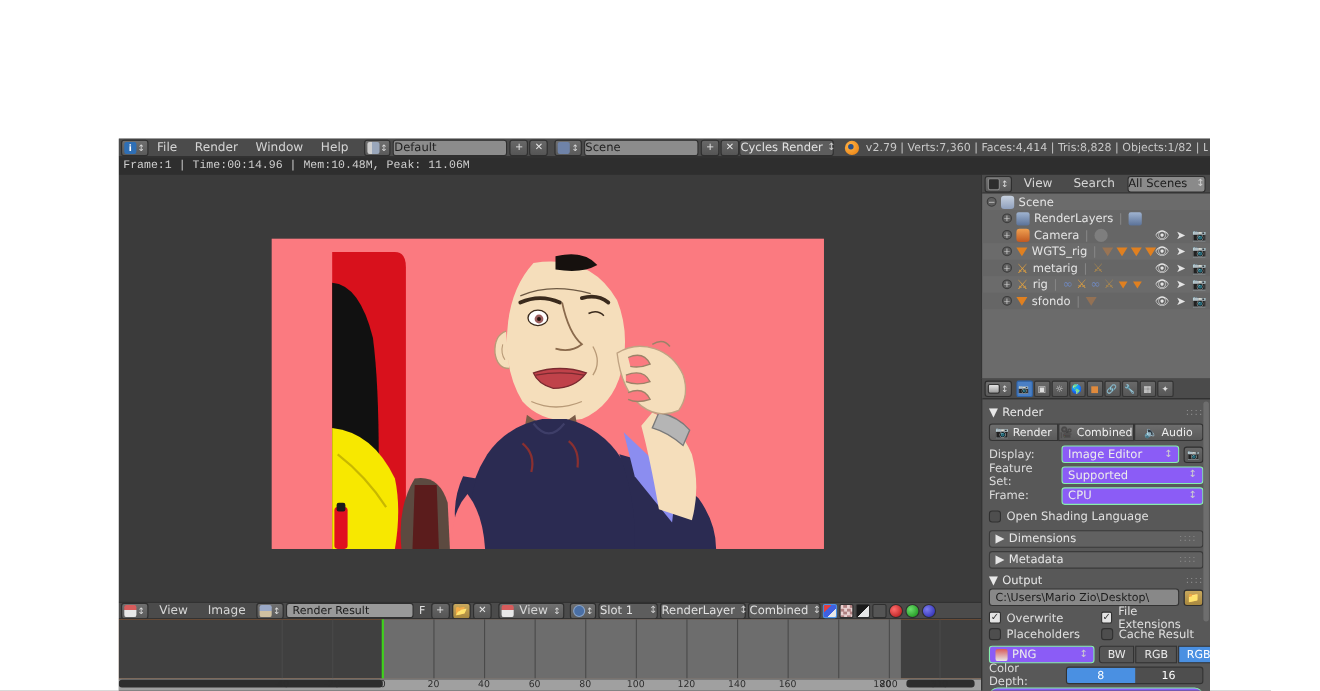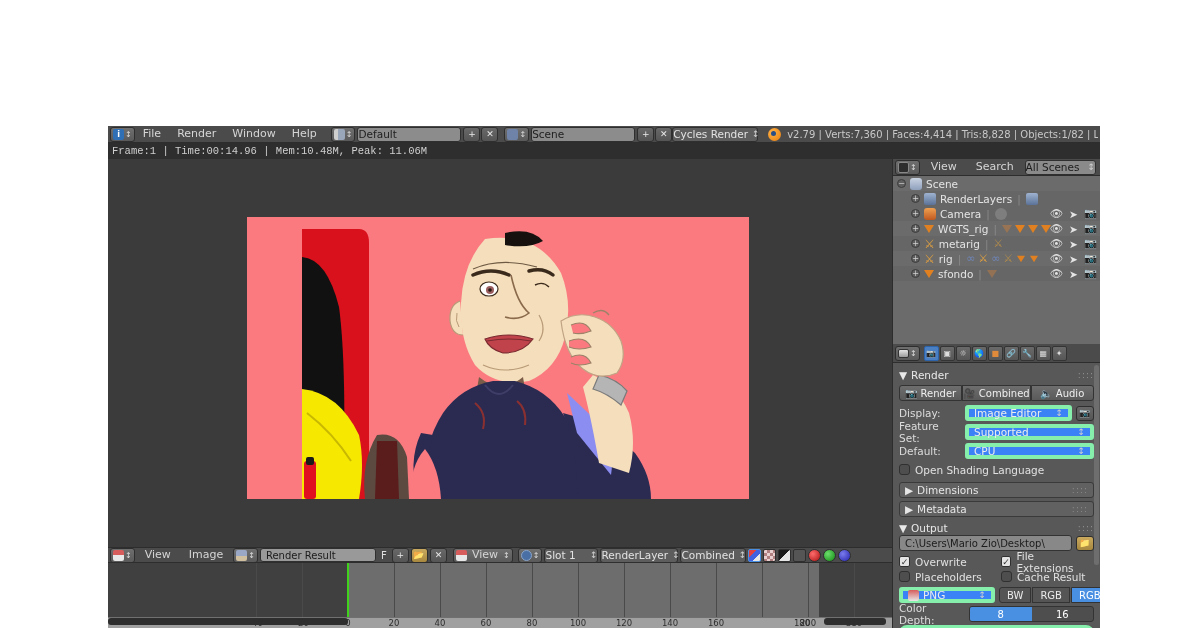--- a/index.html
+++ b/index.html
@@ -136,21 +136,21 @@
   .segbtn {
     flex:1; background:linear-gradient(#6e6e6e,#5a5a5a); border:1px solid #333;
     display:flex;align-items:center;justify-content:center;gap:3px;
     font-size:10px;color:#eee;
   }
   .segbtn:first-child{border-radius:3px 0 0 3px;}
   .segbtn:last-child{border-radius:0 3px 3px 0;}
   .prop-row { display:flex; align-items:center; height:16px; margin-bottom:3px; gap:4px; }
   .prop-label { width:62px; font-size:10.5px; color:#dcdcdc; }
   .prop-val {
-    flex:1; background:#3b82f6; border:4px solid #86efac; border-radius:3px; height:16px;
+    flex:1; background:#8b5cf6; border:1px solid #86efac; border-radius:3px; height:16px;
     display:flex;align-items:center;padding:0 5px;color:#ececec;font-size:10.5px;
   }
   .checkrow { display:flex; align-items:center; gap:5px; font-size:10.5px; color:#e0e0e0; height:15px;}
   .cbox { width:11px;height:11px;border:1px solid #303030;border-radius:2px;background:#4e4e4e;
           display:flex;align-items:center;justify-content:center;font-size:9px;color:#fff;}
   .cbox.on { background:#e4e4e4;color:#333; }
   .round { width:11px;height:11px;border-radius:3px;border:1px solid #303030;background:#4e4e4e;}
   .collapsed {
     display:flex;align-items:center;gap:4px;height:16px;background:#616161;
     border:1px solid #3a3a3a;border-radius:3px;margin-bottom:3px;padding:0 5px;
@@ -518,21 +518,21 @@
         <div class="prop-val dd-arrows">Image Editor</div>
         <div class="iconbtn" style="width:18px;">📷</div>
       </div>
 
       <div class="prop-row">
         <span class="prop-label">Feature Set:</span>
         <div class="prop-val dd-arrows">Supported</div>
       </div>
 
       <div class="prop-row">
-        <span class="prop-label">Default:</span>
+        <span class="prop-label">Frame:</span>
         <div class="prop-val dd-arrows">CPU</div>
       </div>
 
       <div class="checkrow" style="margin-bottom:5px;">
         <span class="round"></span>
         <span>Open Shading Language</span>
       </div>
 
       <div class="collapsed">
         <span>▶</span>

